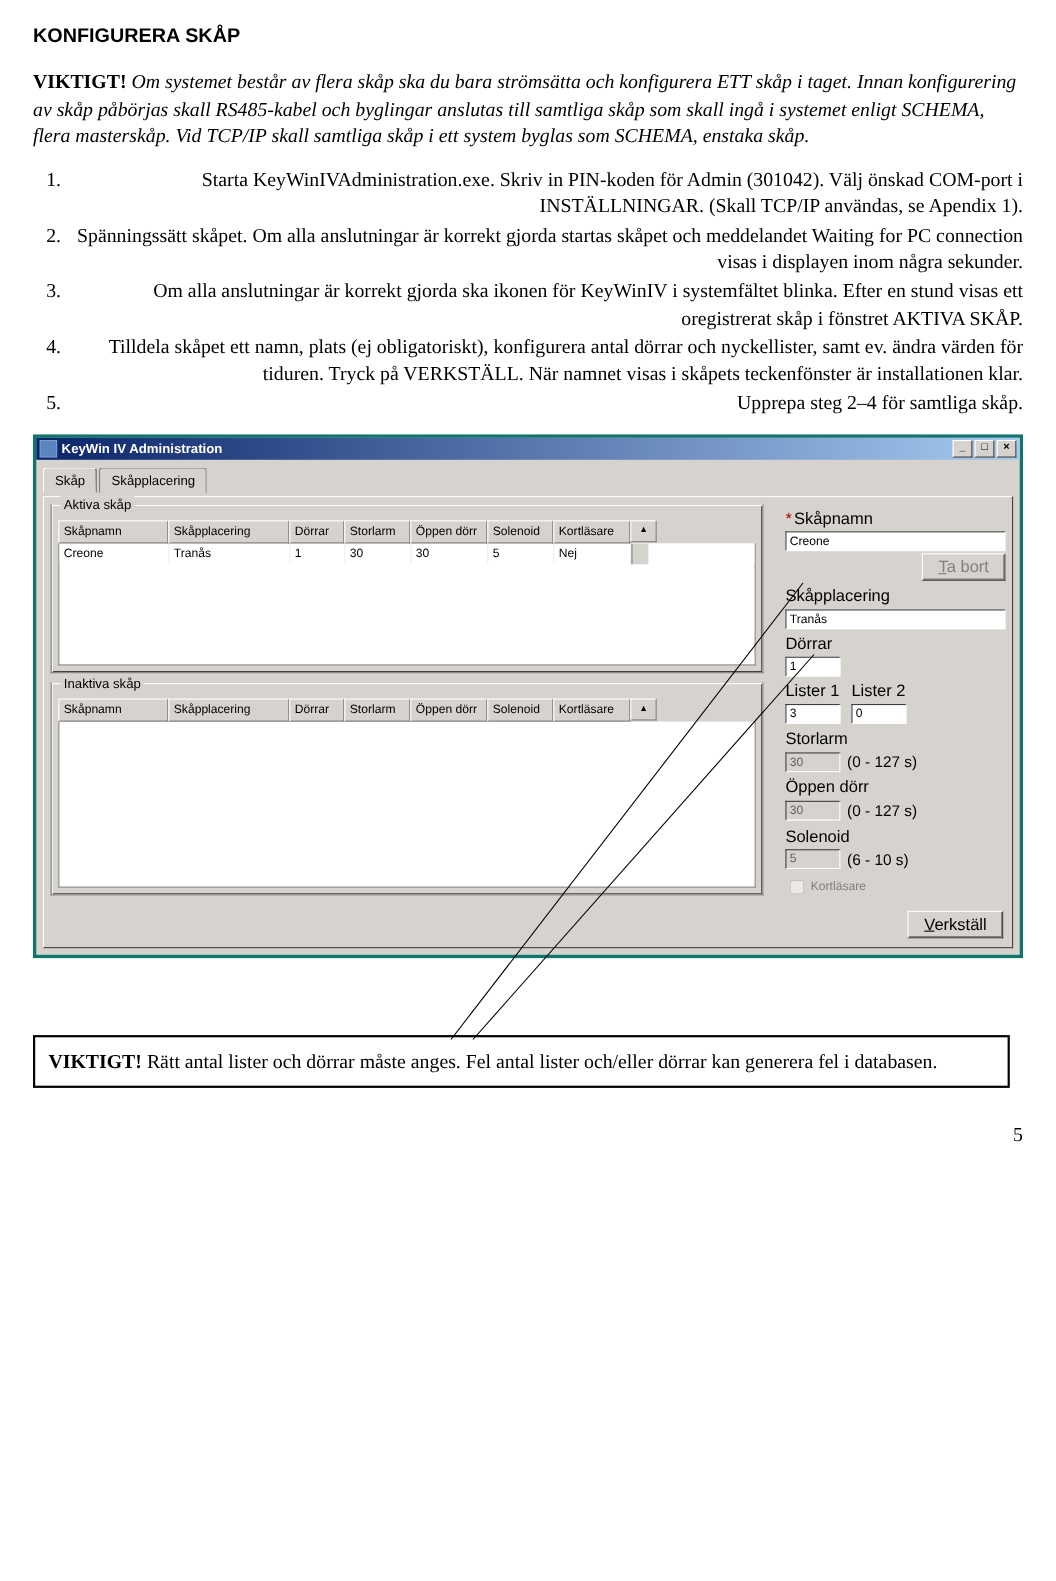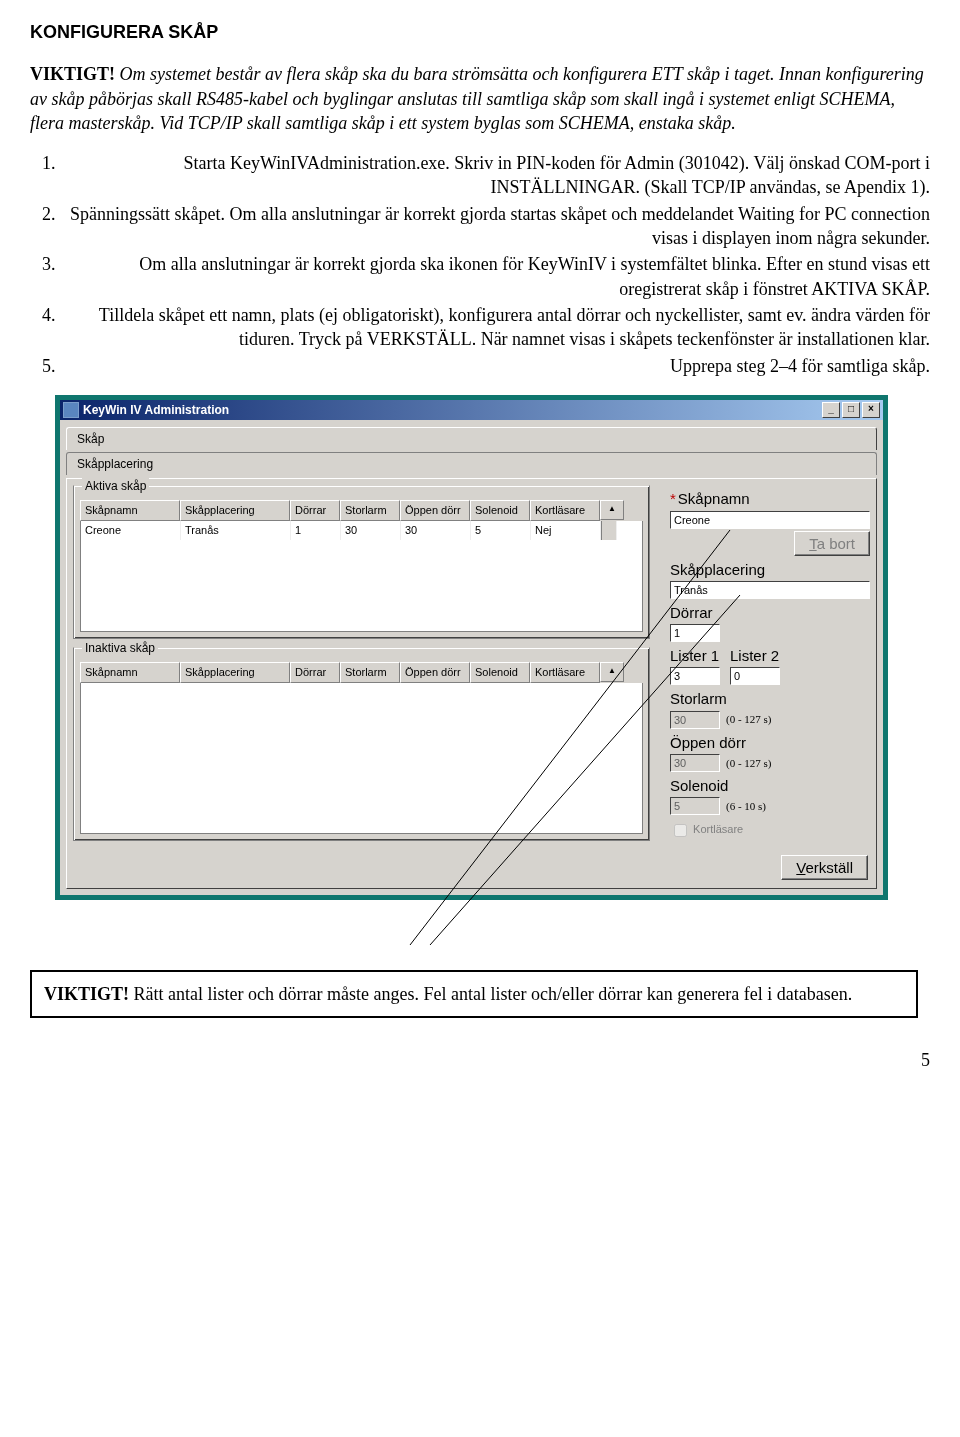--- a/index.html
+++ b/index.html
@@ -23,42 +23,41 @@
   ol.steps { margin: 0 0 17px 0; padding-left: 30px; text-align: right; }
   ol.steps li { margin-bottom: 2px; }
   .italic { font-style: italic; }
 
   
   .shot-wrap { position: relative; width: 900px; margin: 10px 0 0 0; }
   .win {
     font-family: Tahoma, Arial, sans-serif;
     font-size: 12px;
     background: #d6d3ce;
-    border: 5px solid #0f766e;
-    width: 833px;
+    border: 3px solid #0f766e;
+    width: 900px;
     box-sizing: border-box;
-    margin-left: 25px;
   }
   .titlebar {
     background: linear-gradient(to right,#0a246a,#a6caf0);
     color: #fff;
     display: flex;
     align-items: center;
     padding: 2px 3px;
     font-weight: bold;
   }
   .titlebar .icon { width:14px; height:14px; background:#5a86bf; margin-right:4px; display:inline-block; border:1px solid #fff3; }
   .titlebar .spacer { flex:1; }
   .winbtn {
     width:16px; height:14px; background:#d6d3ce;
     border:1px solid #fff; border-right-color:#404040; border-bottom-color:#404040;
     margin-left:2px; font-size:10px; line-height:12px; text-align:center; color:#000; font-weight:bold;
   }
   .client { padding: 6px; }
-  .tabs { display:flex; gap:2px; margin-bottom:4px;flex-direction:column; }
+  .tabs { display:flex; gap:2px; margin-bottom:4px; }
   .tab {
     padding:3px 10px;
     background:#d6d3ce;
     border:1px solid #808080;
     border-bottom:none;
     border-top-left-radius:3px; border-top-right-radius:3px;
     position:relative; top:1px;
   }
   .tab.active { background:#d6d3ce; border-color:#fff #404040 #d6d3ce #fff; z-index:2; }
   .tabpanel {
@@ -102,21 +101,21 @@
   .req { color:#b00; margin-right:2px; }
   .txt {
     width:100%; box-sizing:border-box;
     border:1px solid #808080; border-top-color:#404040; border-left-color:#404040;
     border-right-color:#fff; border-bottom-color:#fff;
     background:#fff; padding:2px 3px; font-size:11px; font-family:inherit;
   }
   .txt.ro { background:#d6d3ce; color:#606060; }
   .num { width:50px; }
   .row2 { display:flex; gap:10px; }
-  .hint { font-size:11px; color:#000; margin-left:6px;font-family:Liberation Serif, serif; }
+  .hint { font-size:14px; color:#000; margin-left:6px; }
   .btn {
     background:#d6d3ce;
     border:1px solid #fff; border-right-color:#404040; border-bottom-color:#404040;
     padding:3px 14px; font-size:15px; font-family:inherit;
     box-shadow: inset -1px -1px 0 #808080;
   }
   .btn.disabled { color:#808080; }
   .btnrow { text-align:right; padding:6px 2px 2px 0;text-decoration:underline; }
   .chk { font-size:11px; color:#808080; margin-top:6px; }
   .chk input { vertical-align:middle; }

